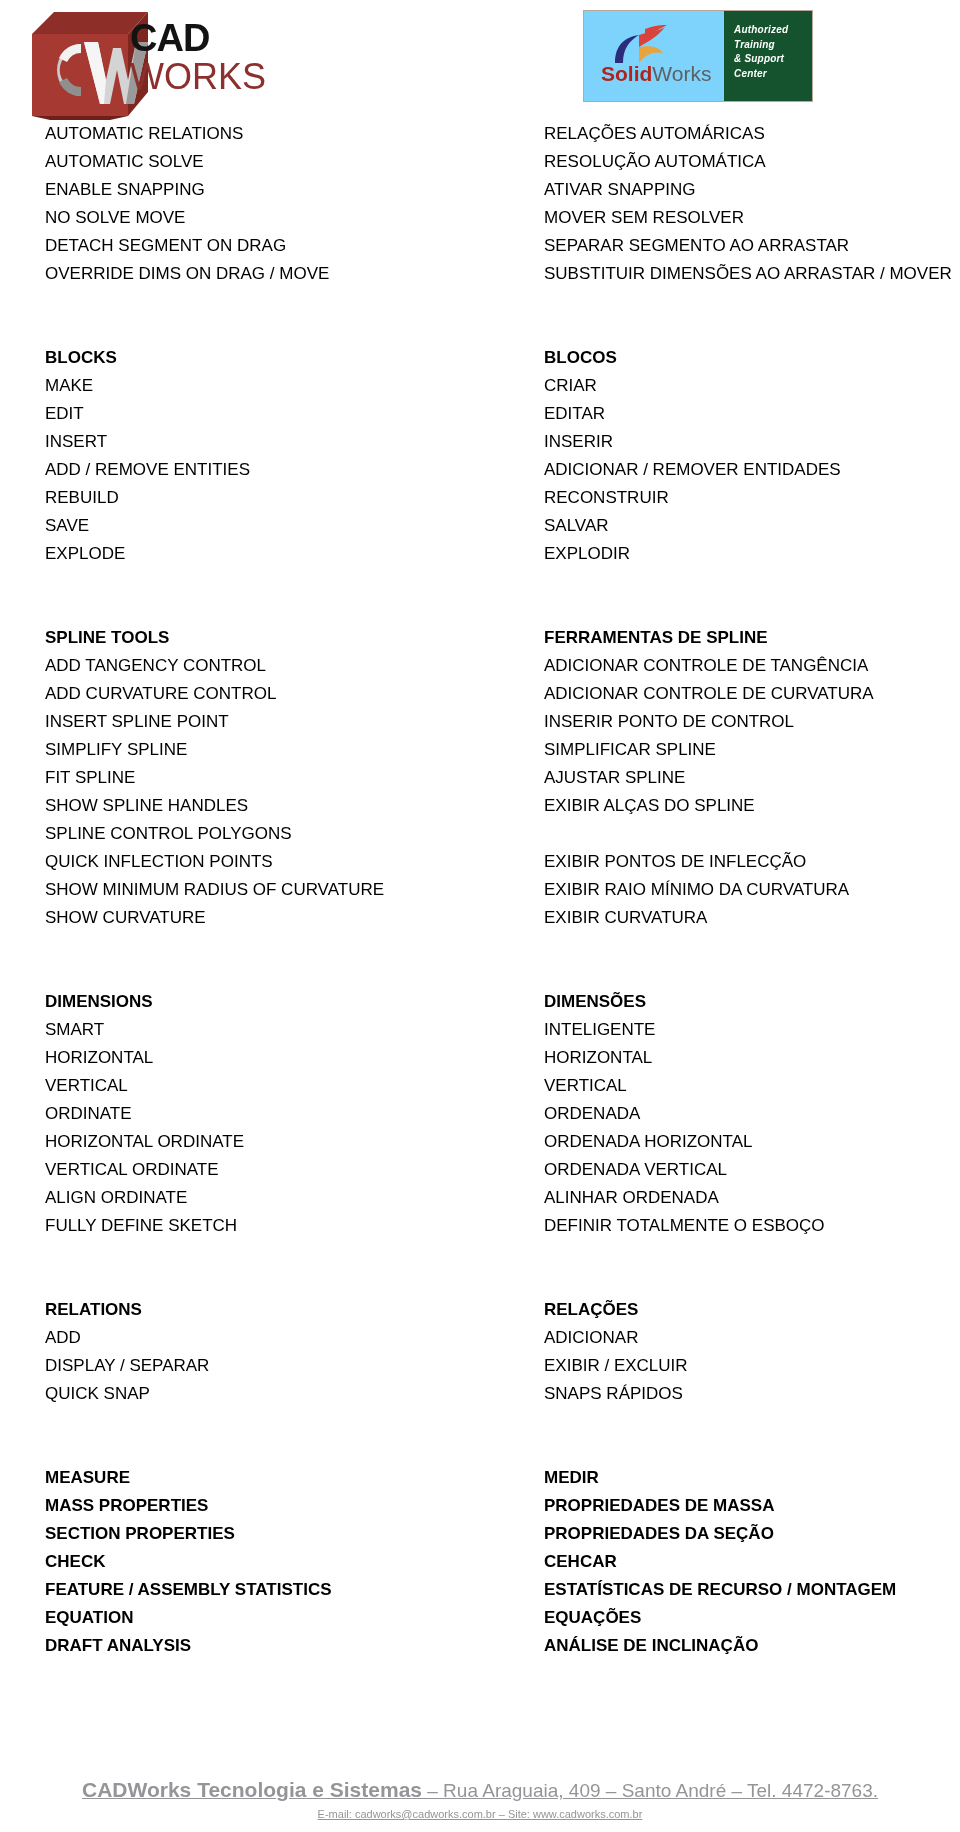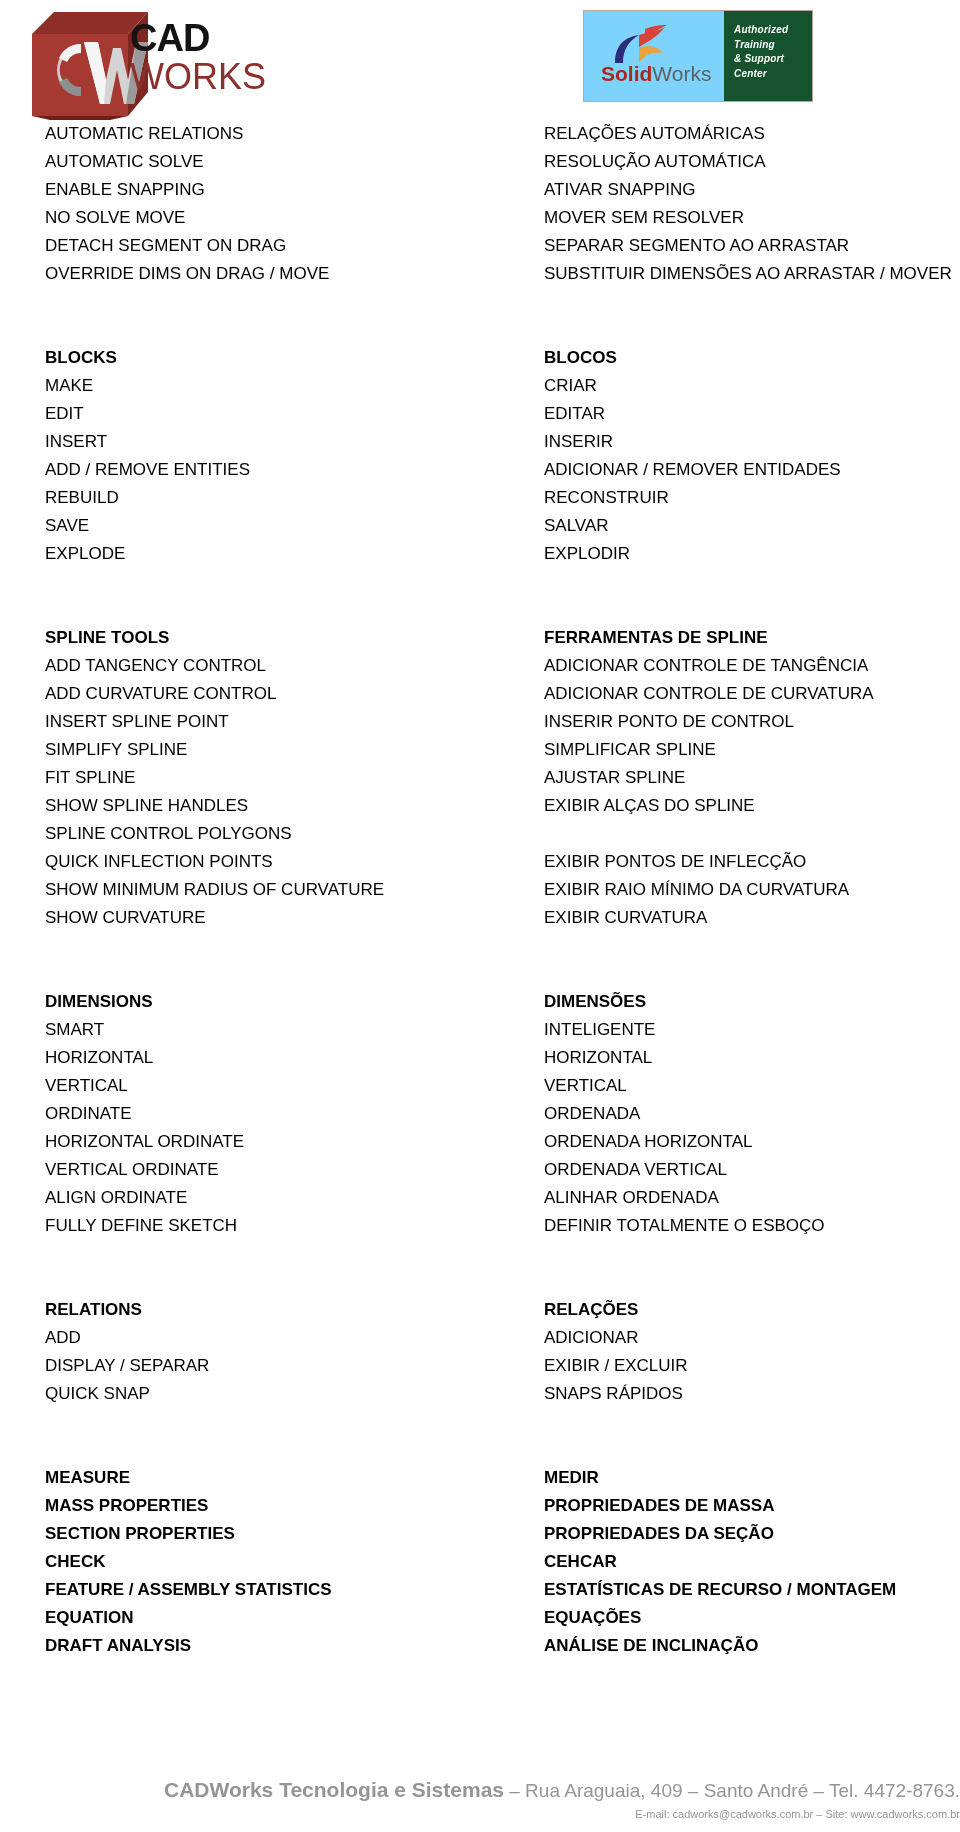--- a/index.html
+++ b/index.html
@@ -136,23 +136,24 @@
   .cell.right { left: 503px; }
   .row.head .cell { font-weight: bold; }
   .row.strong .cell { font-weight: bold; }
 
   
   .footer {
     position: absolute;
     left: 0;
     bottom: 6px;
     width: 960px;
-    text-align: right;
+    text-align: center;
     color: #939598;
     font-family: "Liberation Sans", sans-serif;
+    text-decoration: underline;
   }
   .footer-line1 {
     font-size: 19px;
     line-height: 25px;
     white-space: nowrap;
   }
   .footer-company {
     font-weight: bold;
     font-size: 21px;
     color: #939598;

